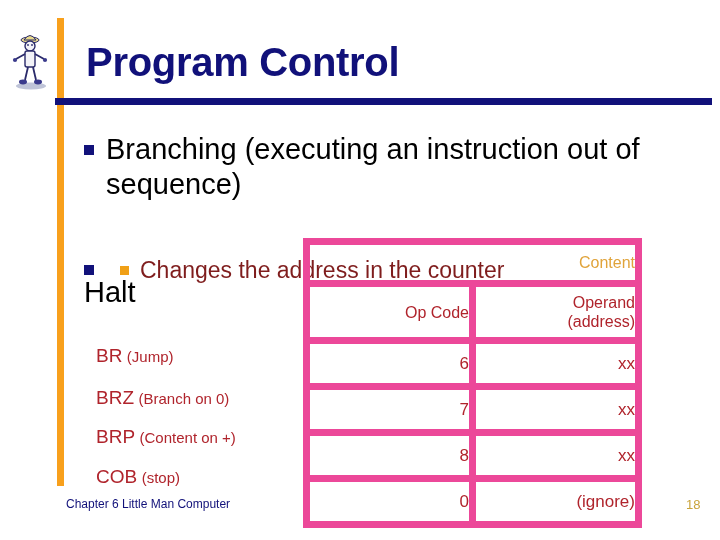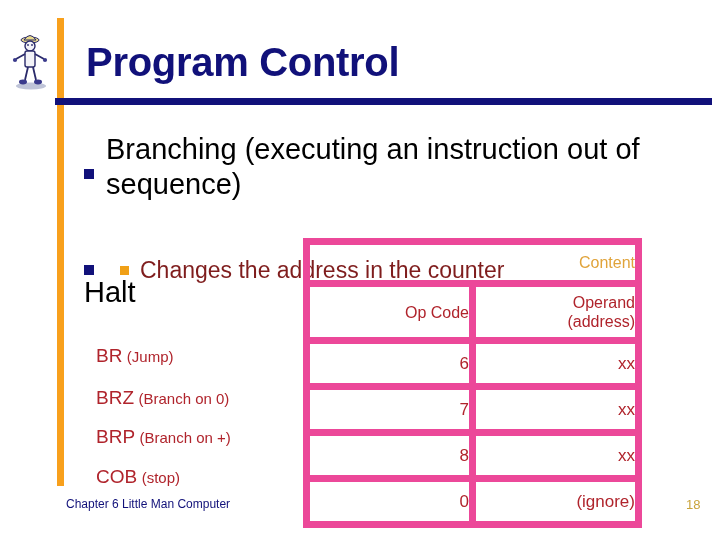--- a/index.html
+++ b/index.html
@@ -85,21 +85,21 @@
   }
   .bullet-l2 .sq {
     width: 9px;
     height: 9px;
     background: #F0A017;
     margin-top: 10px;
     margin-right: 11px;
     flex: 0 0 auto;
   }
 
-  #bullet-branching { left: 84px; top: 132px; width: 590px; align-items: center; }
+  #bullet-branching { left: 84px; top: 132px; width: 590px; }
   #bullet-changes   { left: 120px; top: 209px; width: 530px; }
   #bullet-halt      { left: 84px;  top: 252px; width: 200px; flex-direction: column; }
 
   
   .row-label {
     position: absolute;
     color: #B0242C;
     white-space: nowrap;
   }
   .row-label .mnemonic {
@@ -213,21 +213,21 @@
   <div class="row-label" style="left:96px; top:345px;">
     <span class="mnemonic">BR</span>
     <span class="desc">(Jump)</span>
   </div>
   <div class="row-label" style="left:96px; top:387px;">
     <span class="mnemonic">BRZ</span>
     <span class="desc">(Branch on 0)</span>
   </div>
   <div class="row-label" style="left:96px; top:426px;">
     <span class="mnemonic">BRP</span>
-    <span class="desc">(Branch on +)</span>
+    <span class="desc">(Content on +)</span>
   </div>
   <div class="row-label" style="left:96px; top:466px;">
     <span class="mnemonic">COB</span>
     <span class="desc">(stop)</span>
   </div>
 
   <table id="content-table">
     <tbody>
       <tr>
         <td class="span-head" colspan="2">Content</td>

